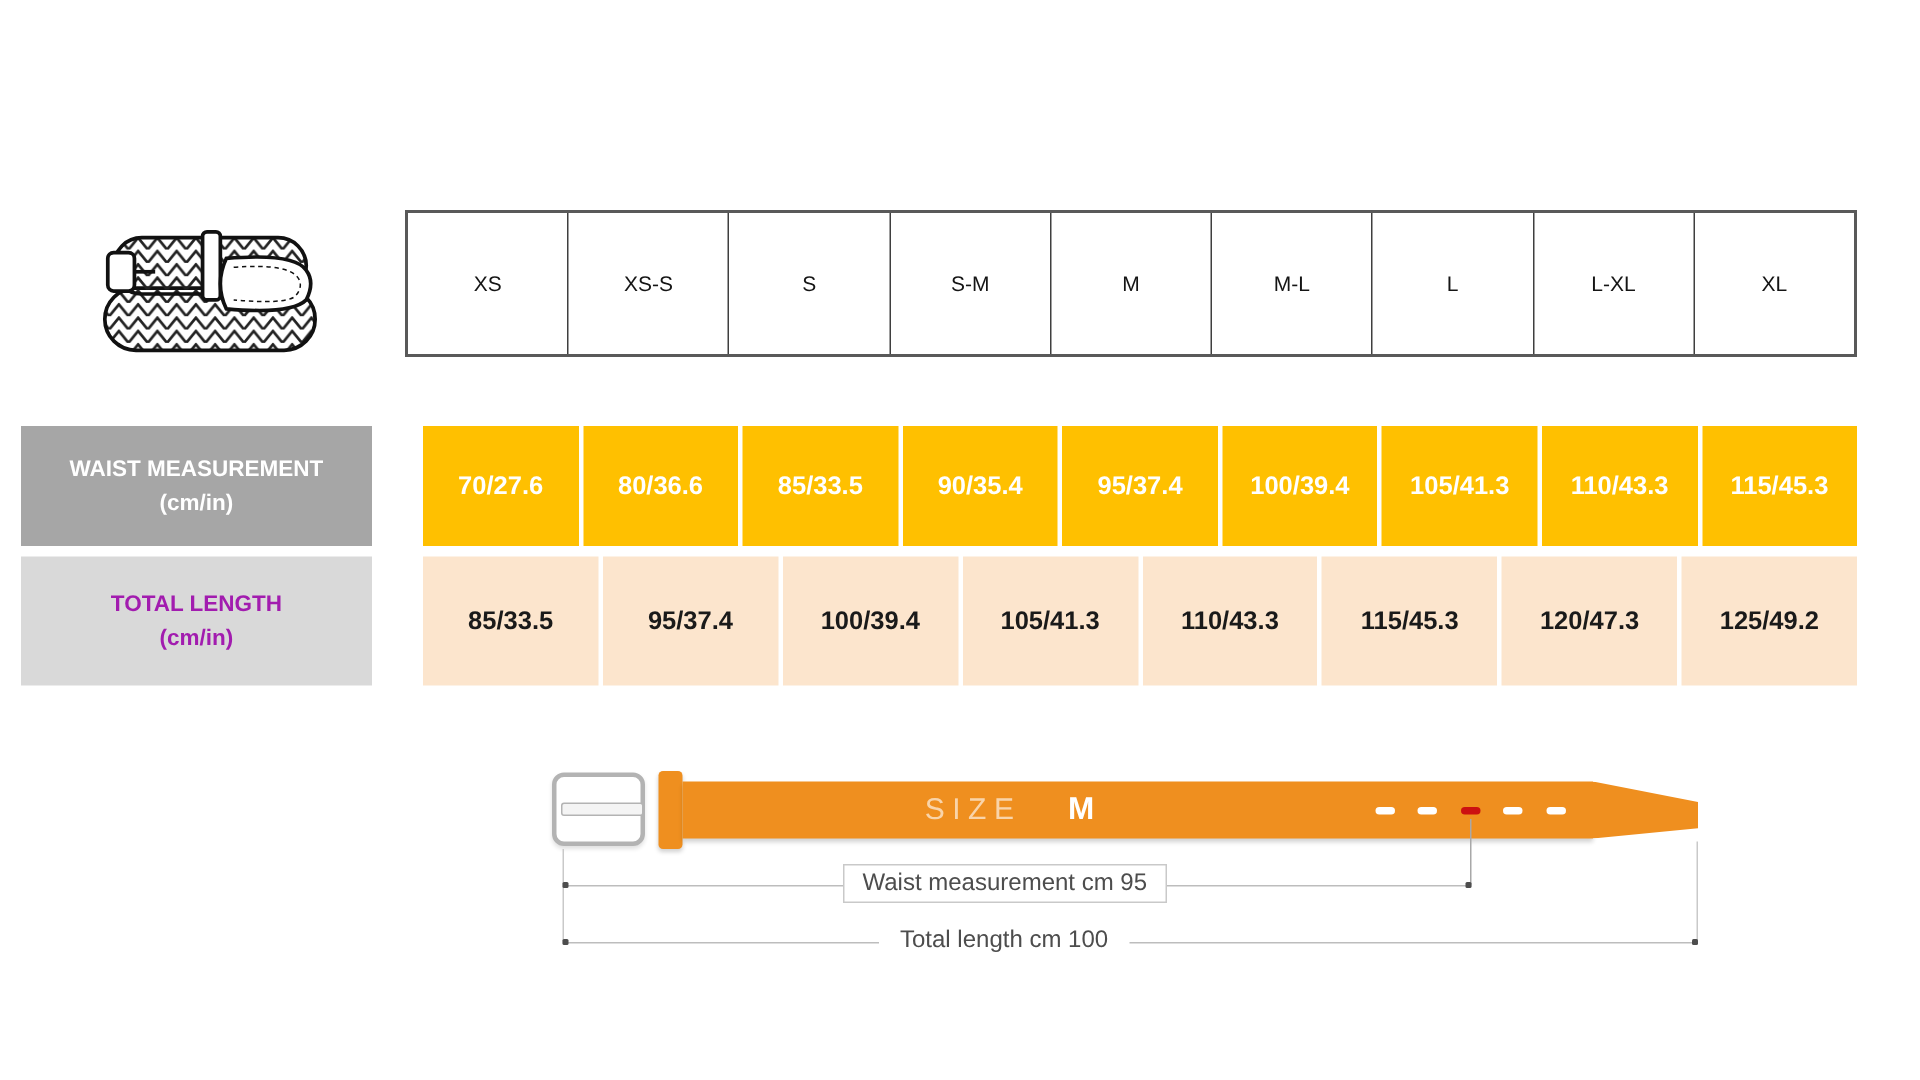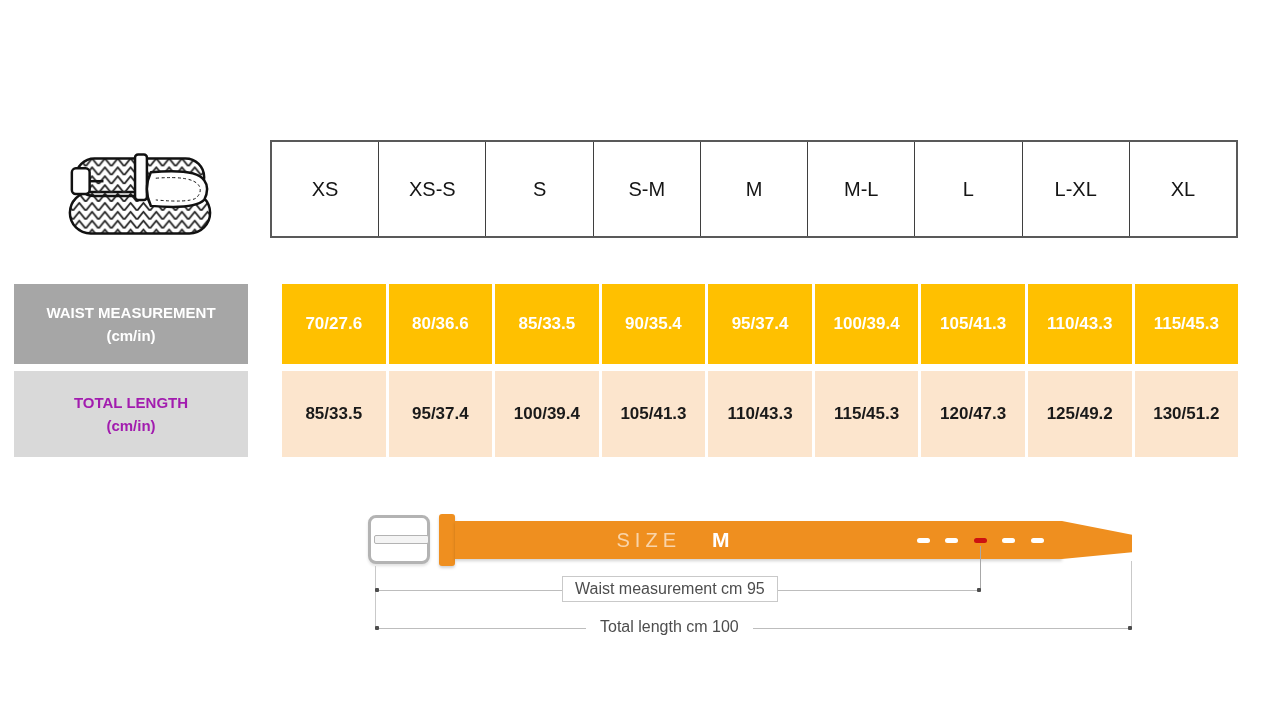--- a/index.html
+++ b/index.html
@@ -7,21 +7,21 @@
               font-family:"Liberation Sans", sans-serif; overflow:hidden; }
   .stage { position:relative; width:1280px; height:720px; background:#fff; }
 
   
   .belt-art { position:absolute; left:60px; top:148px; width:158px; height:96px; }
 
   
   .size-header { position:absolute; left:270px; top:140px; width:968px; height:98px;
                  display:flex; border:2px solid #595959; background:#fff; }
   .size-cell { flex:1; display:flex; align-items:center; justify-content:center;
-               font-size:20px; color:#151515; border-left:1.5px solid #3f3f3f; }
+               font-size:14px; color:#151515; border-left:1.5px solid #3f3f3f; }
   .size-cell:first-child { border-left:none; }
 
   
   .row-label { position:absolute; left:14px; width:234px; display:flex; flex-direction:column;
                align-items:center; justify-content:center; text-align:center;
                font-weight:bold; font-size:15px; line-height:1.55; }
   .label-waist { top:284px; height:80px; background:#a6a6a6; color:#ffffff; }
   .label-length { top:371px; height:86px; background:#d9d9d9; color:#a21caf; }
 
   .value-row { position:absolute; left:270px; width:968px; display:flex; gap:3px;padding-left:12px; }
@@ -116,21 +116,20 @@
   </div>
   <div class="value-row row-length">
     <div class="value-cell">85/33.5</div>
     <div class="value-cell">95/37.4</div>
     <div class="value-cell">100/39.4</div>
     <div class="value-cell">105/41.3</div>
     <div class="value-cell">110/43.3</div>
     <div class="value-cell">115/45.3</div>
     <div class="value-cell">120/47.3</div>
     <div class="value-cell">125/49.2</div>
-    <div class="value-cell">130/51.2</div>
   </div>
 
   <div class="buckle"></div>
   <div class="prong"></div>
   <div class="keeper"></div>
   <div class="strap"></div>
   <div class="strap-tip"></div>
 
   <div class="size-text">
     <span class="size-word">SIZE</span>

